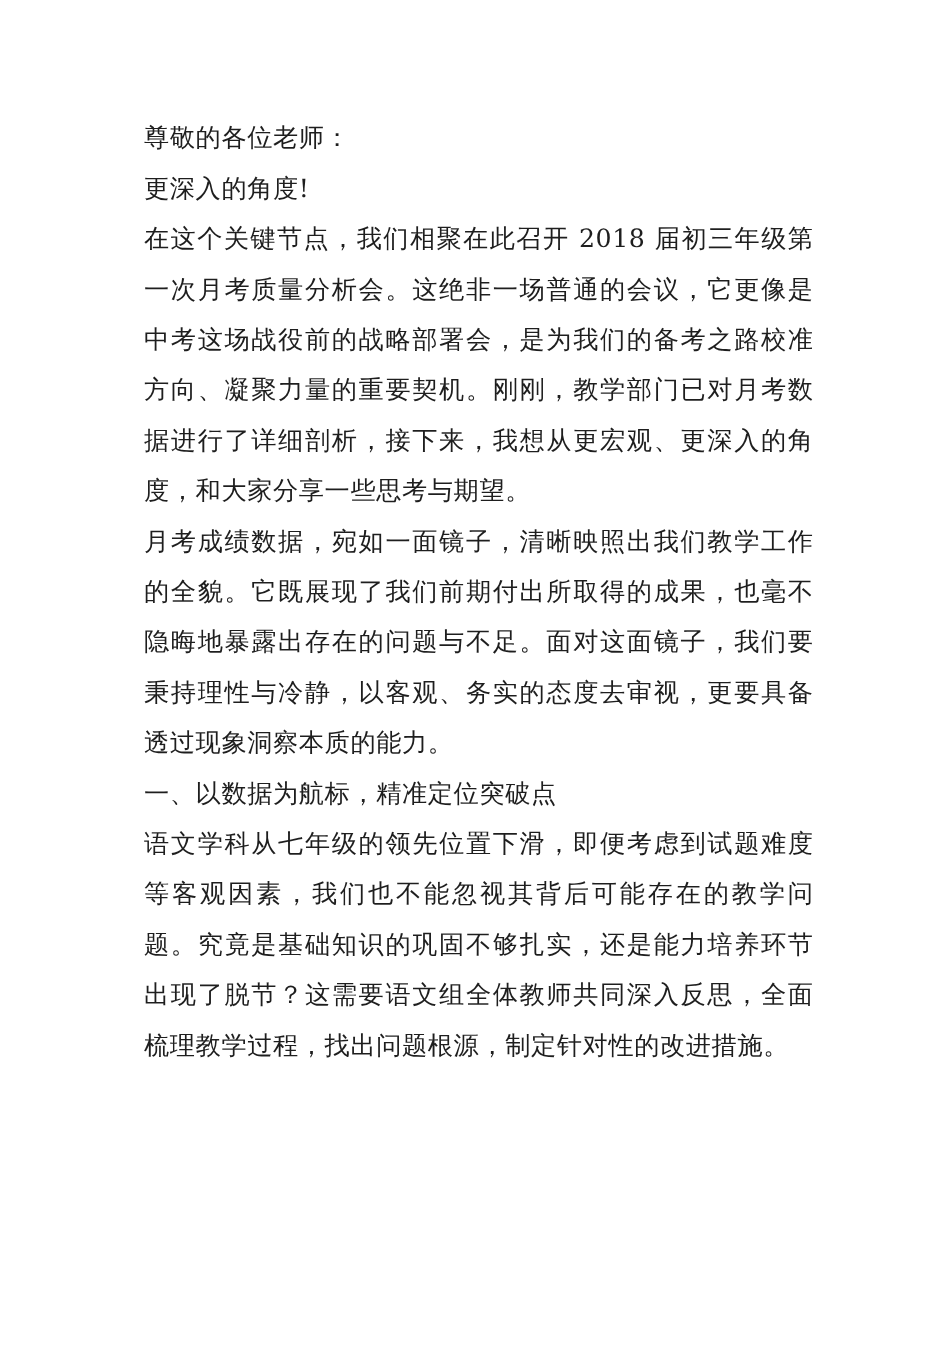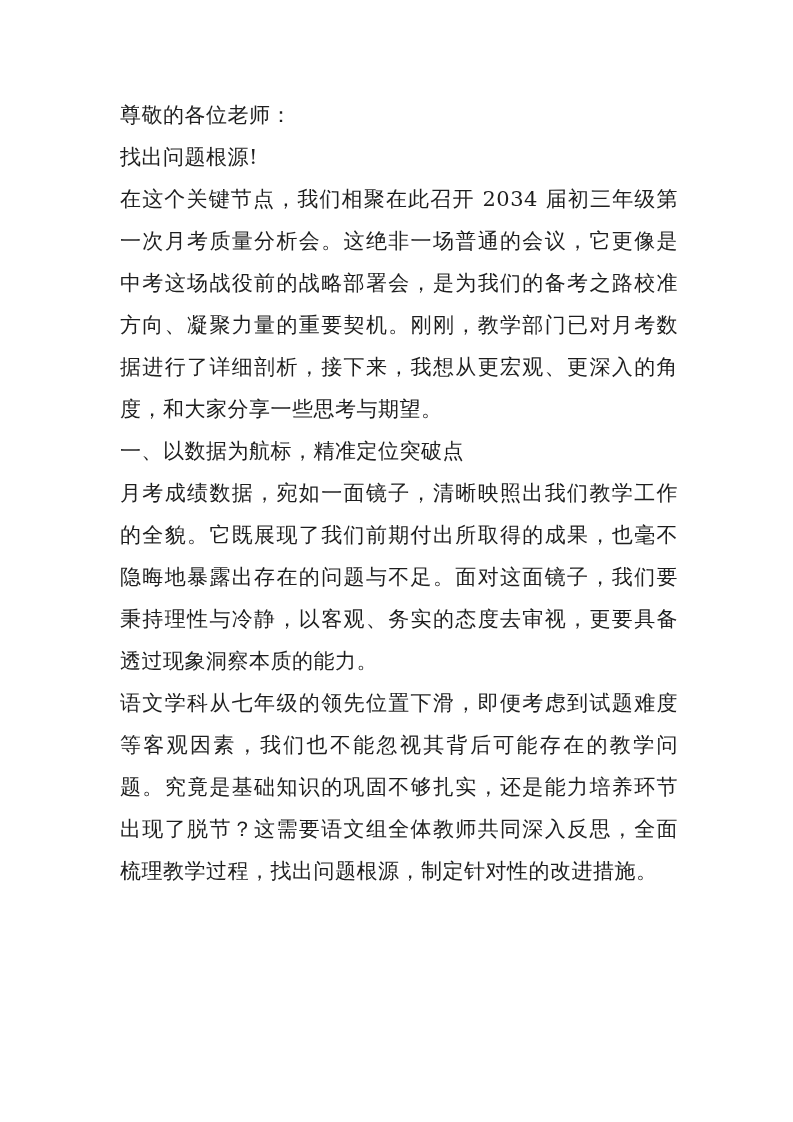--- a/index.html
+++ b/index.html
@@ -32,19 +32,19 @@
     padding: 0;
     word-break: break-all;
   }
 </style>
 </head>
 <body>
 
 <div class="page">
   <div class="doc-content">
     <p>尊敬的各位老师：</p>
-    <p>找出问题根源!</p>
-    <p>在这个关键节点，我们相聚在此召开 2034 届初三年级第一次月考质量分析会。这绝非一场普通的会议，它更像是中考这场战役前的战略部署会，是为我们的备考之路校准方向、凝聚力量的重要契机。刚刚，教学部门已对月考数据进行了详细剖析，接下来，我想从更宏观、更深入的角度，和大家分享一些思考与期望。</p>
+    <p>更深入的角度!</p>
+    <p>在这个关键节点，我们相聚在此召开 2018 届初三年级第一次月考质量分析会。这绝非一场普通的会议，它更像是中考这场战役前的战略部署会，是为我们的备考之路校准方向、凝聚力量的重要契机。刚刚，教学部门已对月考数据进行了详细剖析，接下来，我想从更宏观、更深入的角度，和大家分享一些思考与期望。</p>
+    <p>月考成绩数据，宛如一面镜子，清晰映照出我们教学工作的全貌。它既展现了我们前期付出所取得的成果，也毫不隐晦地暴露出存在的问题与不足。面对这面镜子，我们要秉持理性与冷静，以客观、务实的态度去审视，更要具备透过现象洞察本质的能力。</p>
     <p>一、以数据为航标，精准定位突破点</p>
-    <p>月考成绩数据，宛如一面镜子，清晰映照出我们教学工作的全貌。它既展现了我们前期付出所取得的成果，也毫不隐晦地暴露出存在的问题与不足。面对这面镜子，我们要秉持理性与冷静，以客观、务实的态度去审视，更要具备透过现象洞察本质的能力。</p>
     <p>语文学科从七年级的领先位置下滑，即便考虑到试题难度等客观因素，我们也不能忽视其背后可能存在的教学问题。究竟是基础知识的巩固不够扎实，还是能力培养环节出现了脱节？这需要语文组全体教师共同深入反思，全面梳理教学过程，找出问题根源，制定针对性的改进措施。</p>
   </div>
 </div>
 
 </body></html>

